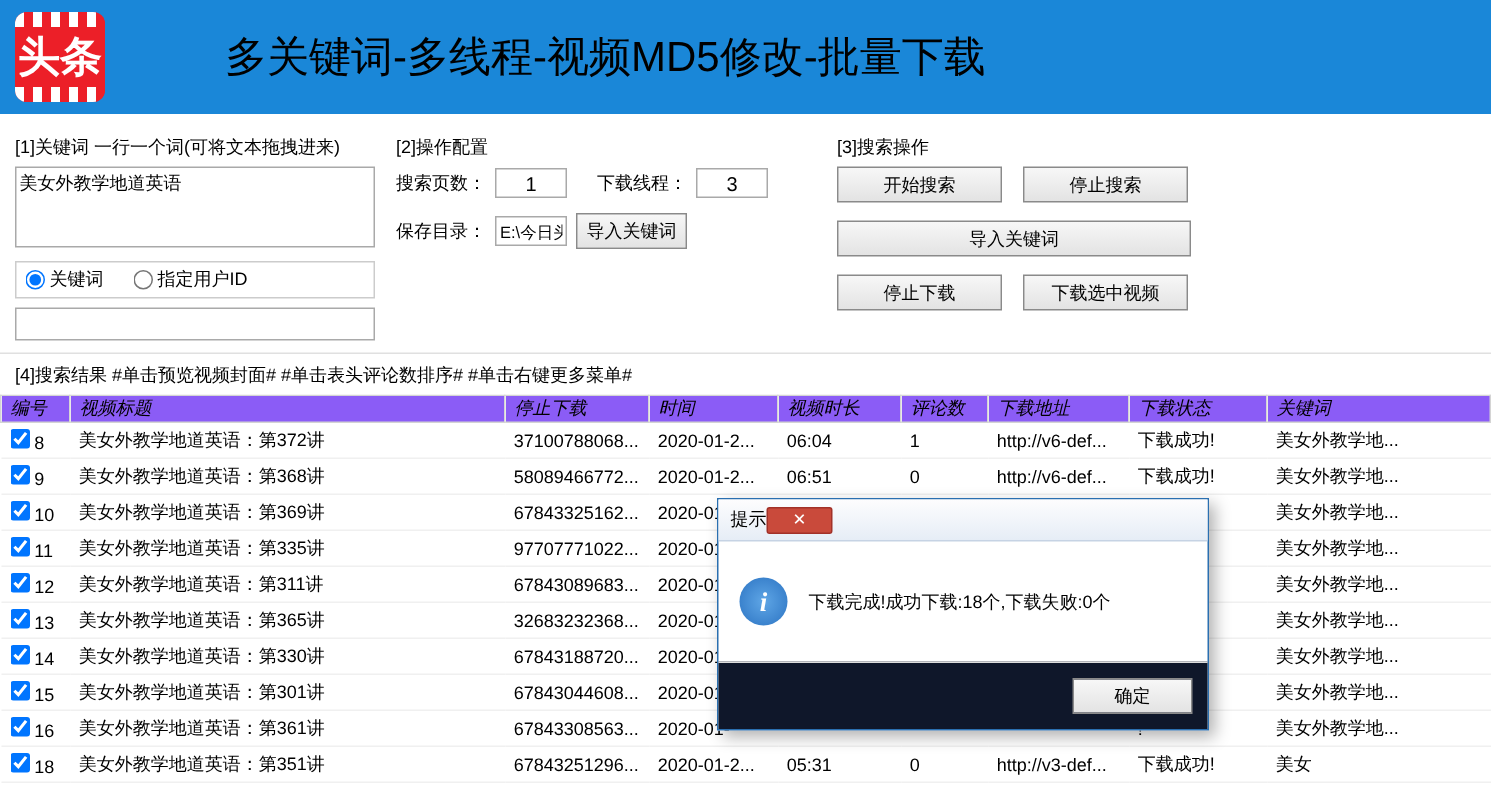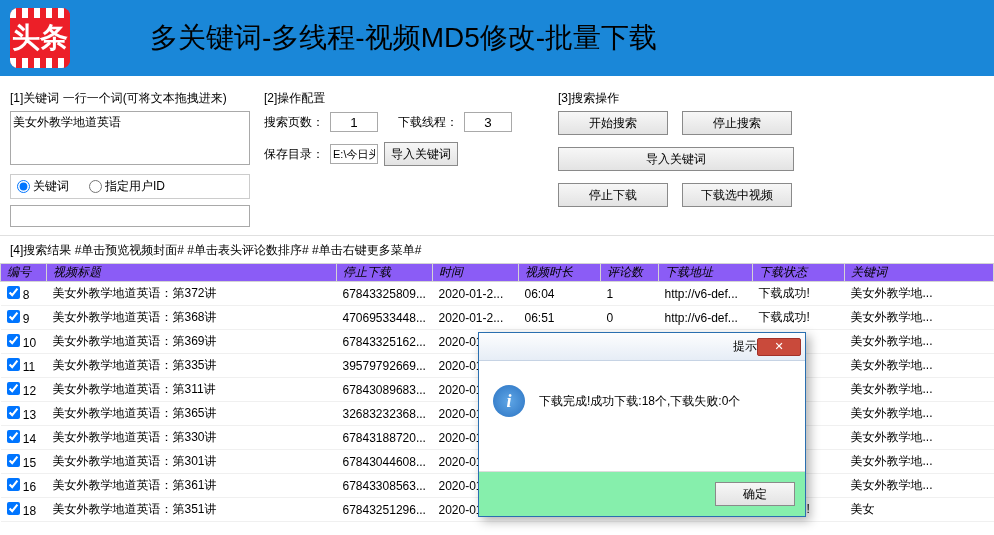--- a/index.html
+++ b/index.html
@@ -34,25 +34,25 @@
 .ops-row.full .btn { width: 236px; }
 
 .result-label { padding: 6px 10px 4px 10px; font-size:12px; }
 .table-wrap { overflow:hidden; }
 table { width:100%; border-collapse:collapse; font-size:12px; table-layout:fixed;}
 th { background:#8b5cf6; text-align:left; padding:0 6px; border:1px solid #d4d4d4; font-weight:normal; white-space:nowrap; overflow:hidden;font-style:italic; }
 td { padding:3px 6px; border-bottom:1px solid #f0f0f0; white-space:nowrap; overflow:hidden; text-overflow:ellipsis; }
 td.chk { text-align:left; }
 
 .dialog { position:absolute; left:478px; top:332px; width:328px; background:#fff; border:1px solid #2a6fb0; box-shadow: 4px 4px 10px rgba(0,0,0,0.3); }
-.dlg-title { background: linear-gradient(#fdfdfe,#e6edf6); height:28px; display:flex; align-items:center; justify-content:flex-end; padding-left:8px; border-bottom:1px solid #c6d3e4;}
+.dlg-title { background: linear-gradient(#fdfdfe,#e6edf6); height:28px; display:flex; align-items:center; justify-content:flex-start; padding-left:8px; border-bottom:1px solid #c6d3e4;}
 .dlg-close { width:44px; height:18px; background:#c94a3b; border-radius:2px; display:flex; align-items:center; justify-content:center; color:#fff; font-family:Arial; font-size:11px; margin-right:4px; cursor:pointer; border:1px solid #a23128;}
 .dlg-body { padding: 24px 14px; display:flex; align-items:center; gap:14px; }
 .dlg-icon { width:32px; height:32px; border-radius:50%; background:radial-gradient(#5fa6e6,#2b73c2); color:#fff; display:flex; align-items:center; justify-content:center; font-size:18px; font-weight:bold; font-style:italic; font-family: Georgia, serif;}
-.dlg-foot { padding: 10px; text-align:right; background:#86efac; border-top:1px solid #ddd;margin-top:30px;}
+.dlg-foot { padding: 10px; text-align:right; background:#0f172a; border-top:1px solid #ddd;}
 .dlg-foot .btn { width:80px; }
 
 col.c-chk{width:46px} col.c-title{width:290px} col.c-addr{width:96px} col.c-time{width:86px} col.c-dur{width:82px} col.c-cmt{width:58px} col.c-dl{width:94px} col.c-st{width:92px} col.c-kw{width:auto}
 </style>
 </head>
 <body>
 
 <div class="header">
   <div class="logo">
       <span>头条</span>
@@ -134,32 +134,32 @@
     <th>评论数</th>
     <th>下载地址</th>
     <th>下载状态</th>
     <th>关键词</th>
   </tr>
       </thead>
   <tbody id="tbody">
         <tr>
           <td class="chk"><input type="checkbox" checked="" style=""> 8</td>
           <td>美女外教学地道英语：第372讲</td>
-          <td>67843325809...</td>
+          <td>37100788068...</td>
           <td>2020-01-2...</td>
           <td>06:04</td>
           <td>1</td>
           <td>http://v6-def...</td>
           <td>下载成功!</td>
           <td>美女外教学地...</td>
         </tr>
         <tr>
           <td class="chk"><input type="checkbox" checked="" style=""> 9</td>
           <td>美女外教学地道英语：第368讲</td>
-          <td>47069533448...</td>
+          <td>58089466772...</td>
           <td>2020-01-2...</td>
           <td>06:51</td>
           <td>0</td>
           <td>http://v6-def...</td>
           <td>下载成功!</td>
           <td>美女外教学地...</td>
         </tr>
         <tr>
           <td class="chk"><input type="checkbox" checked="" style=""> 10</td>
           <td>美女外教学地道英语：第369讲</td>
@@ -167,21 +167,21 @@
           <td>2020-01-</td>
           <td></td>
           <td></td>
           <td></td>
           <td>!</td>
           <td>美女外教学地...</td>
         </tr>
         <tr>
           <td class="chk"><input type="checkbox" checked="" style=""> 11</td>
           <td>美女外教学地道英语：第335讲</td>
-          <td>39579792669...</td>
+          <td>97707771022...</td>
           <td>2020-01-</td>
           <td></td>
           <td></td>
           <td></td>
           <td>!</td>
           <td>美女外教学地...</td>
         </tr>
         <tr>
           <td class="chk"><input type="checkbox" checked="" style=""> 12</td>
           <td>美女外教学地道英语：第311讲</td>

